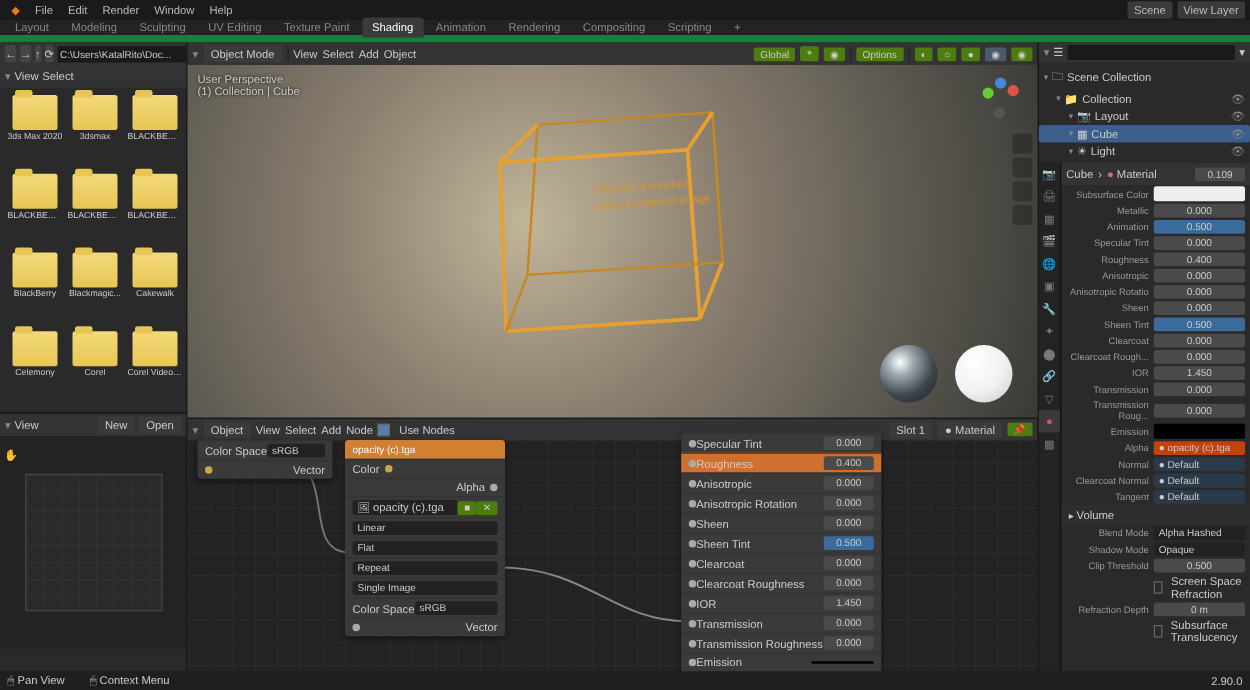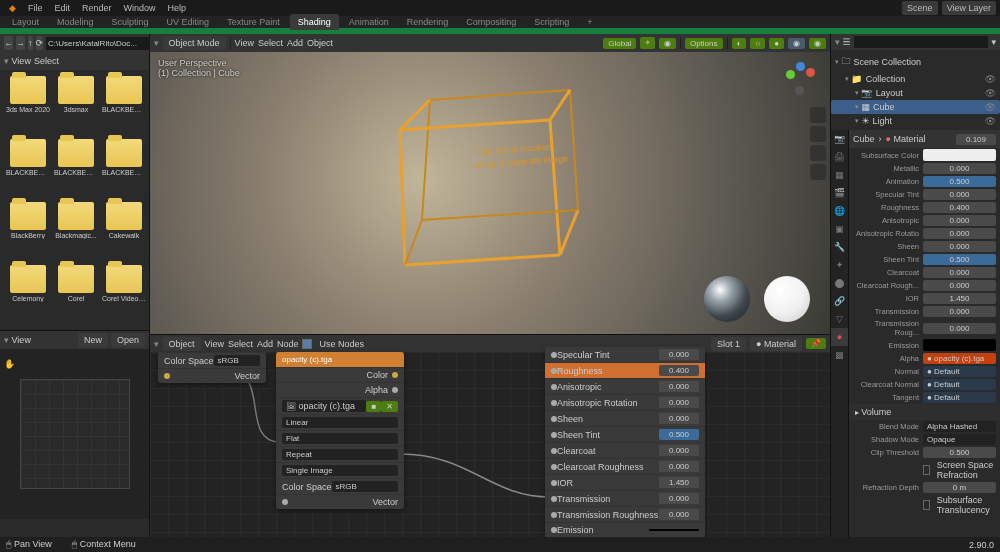--- a/index.html
+++ b/index.html
@@ -280,21 +280,21 @@
             <span class="sel">sRGB</span>
           </div>
         <div class="node-r">
             <span class="sock y"></span>
             <span>Vector</span>
           </div>
       </div>
 
       <div class="node" style="left:126px;top:70;width:128px">
         <div class="node-h" style="background:#d08030;color:#fff">opacity (c).tga</div>
-        <div class="node-r" style="justify-content:flex-end">
+        <div class="node-r" style="justify-content:flex-start">
             <span>Color</span>
             <span class="sock y" style="margin-left:4px"></span>
           </div>
         <div class="node-r" style="justify-content:flex-end">
             <span>Alpha</span>
             <span class="sock" style="margin-left:4px"></span>
           </div>
         <div class="node-r">
             <span class="sel">🖼 <span>opacity (c).tga</span></span>
             <span class="mini">■</span>

